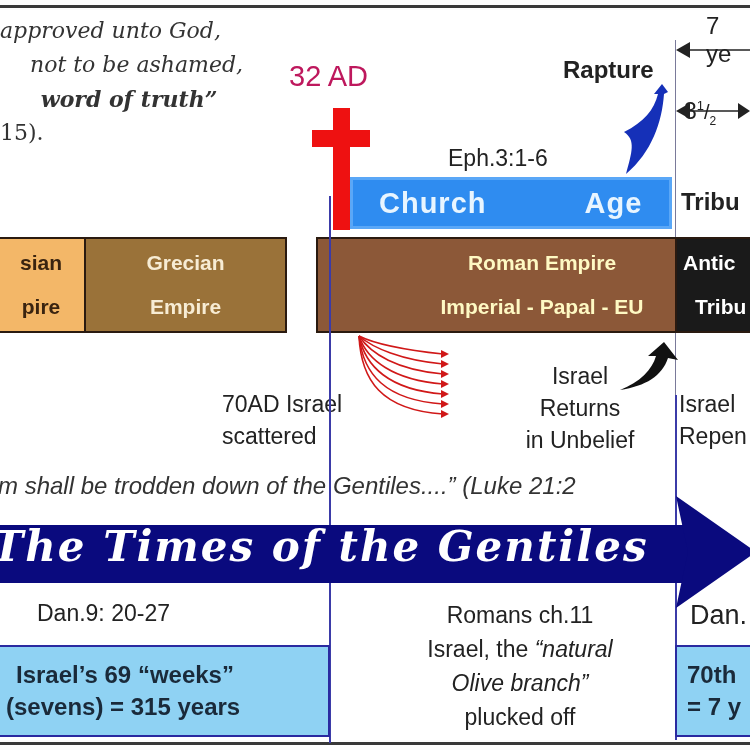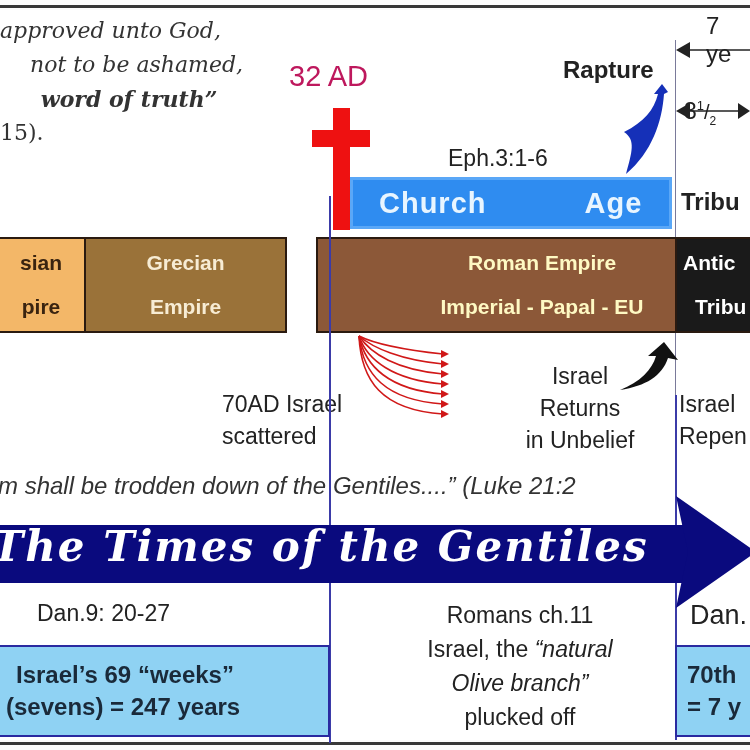--- a/index.html
+++ b/index.html
@@ -133,21 +133,21 @@
 <div class="gentiles-bar"></div>
 <svg class="abs" style="left:676px; top:496px;" width="80" height="112" viewBox="0 0 80 112">
   <polygon points="0,0 80,56 0,112 12,56" fill="#0a0a7e"></polygon>
 </svg>
 <div class="gentiles-text">The Times of the Gentiles</div>
 <div class="vline" style="left:329px; top:583px; height:160px;"></div>
 
 <div class="abs" style="left:37px; top:600px; font-size:23px; color:#222;">Dan.9: 20-27</div>
 <div class="lower-box" style="left:-4px; width:334px; padding-left:8px;">
   <div style="padding-left:10px;">Israel’s 69 “weeks”</div>
-  <div>(sevens) = 247 years</div>
+  <div>(sevens) = 315 years</div>
 </div>
 
 <div class="center-text" style="left:380px; top:598px; width:280px;">
   <div>Romans ch.11</div>
   <div><span>Israel, the </span><i>“natural</i></div>
   <div style="font-style:italic;">Olive branch”</div>
   <div>plucked off</div>
 </div>
 
 <div class="abs" style="left:690px; top:600px; font-size:27px; color:#222;">Dan.</div>

